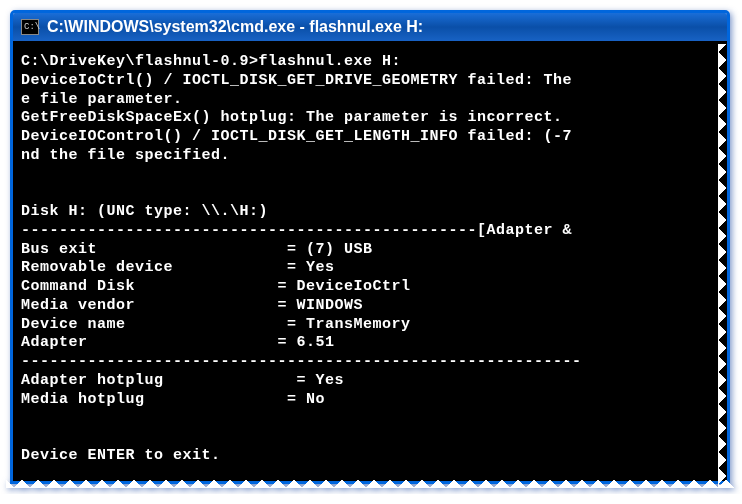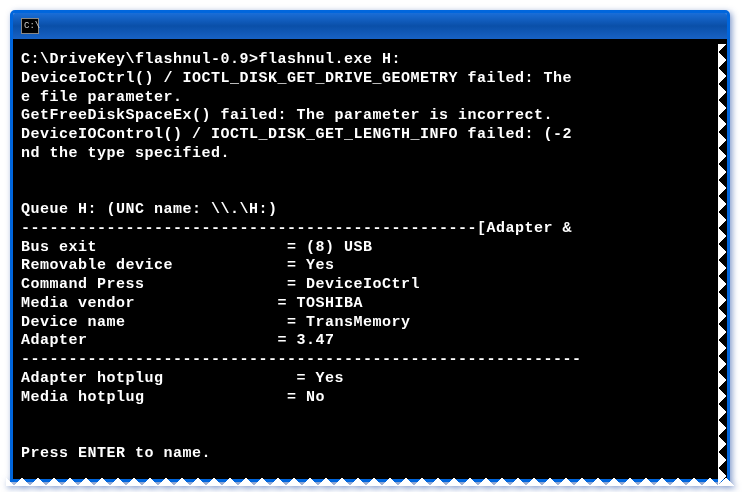--- a/index.html
+++ b/index.html
@@ -89,39 +89,40 @@
   </style>
 </head>
 <body>
 
 <div class="outer">
 <div class="window">
   <div class="titlebar">
     <div class="titlebar-icon">
       <span class="titlebar-icon-text">C:\</span>
     </div>
+    <span>C:\WINDOWS\system32\cmd.exe - flashnul.exe H:</span>
   </div>
   <div class="console"><span><span>C:\DriveKey\flashnul-0.9&gt;</span><span>flashnul.exe H:</span></span>
 <span>DeviceIoCtrl() / IOCTL_DISK_GET_DRIVE_GEOMETRY failed: The</span>
 <span>e file parameter.</span>
-<span>GetFreeDiskSpaceEx() failed: The parameter is incorrect.</span>
-<span>DeviceIOControl() / IOCTL_DISK_GET_LENGTH_INFO failed: (-2</span>
-<span>nd the type specified.</span>
+<span>GetFreeDiskSpaceEx() hotplug: The parameter is incorrect.</span>
+<span>DeviceIOControl() / IOCTL_DISK_GET_LENGTH_INFO failed: (-7</span>
+<span>nd the file specified.</span>
 
 
-<span>Queue H: (UNC name: \\.\H:)</span>
+<span>Disk H: (UNC type: \\.\H:)</span>
 <span>------------------------------------------------[Adapter &amp;</span>
-<span><span>Bus exit</span>                    = <span>(8) USB</span></span>
+<span><span>Bus exit</span>                    = <span>(7) USB</span></span>
 <span><span>Removable device</span>            = <span>Yes</span></span>
-<span><span>Command Press</span>               = <span>DeviceIoCtrl</span></span>
-<span><span>Media vendor</span>               = <span>TOSHIBA</span></span>
+<span><span>Command Disk</span>               = <span>DeviceIoCtrl</span></span>
+<span><span>Media vendor</span>               = <span>WINDOWS</span></span>
 <span><span>Device name</span>                 = <span>TransMemory</span></span>
-<span><span>Adapter</span>                    = <span>3.47</span></span>
+<span><span>Adapter</span>                    = <span>6.51</span></span>
 <span>-----------------------------------------------------------</span>
 <span><span>Adapter hotplug</span>              = <span>Yes</span></span>
 <span><span>Media hotplug</span>               = <span>No</span></span>
 
 
-<span>Press ENTER to name.</span></div>
+<span>Device ENTER to exit.</span></div>
 </div>
 <div class="zigzag-right"></div>
 <div class="zigzag-bottom"></div>
 </div>
 
 </body></html>

